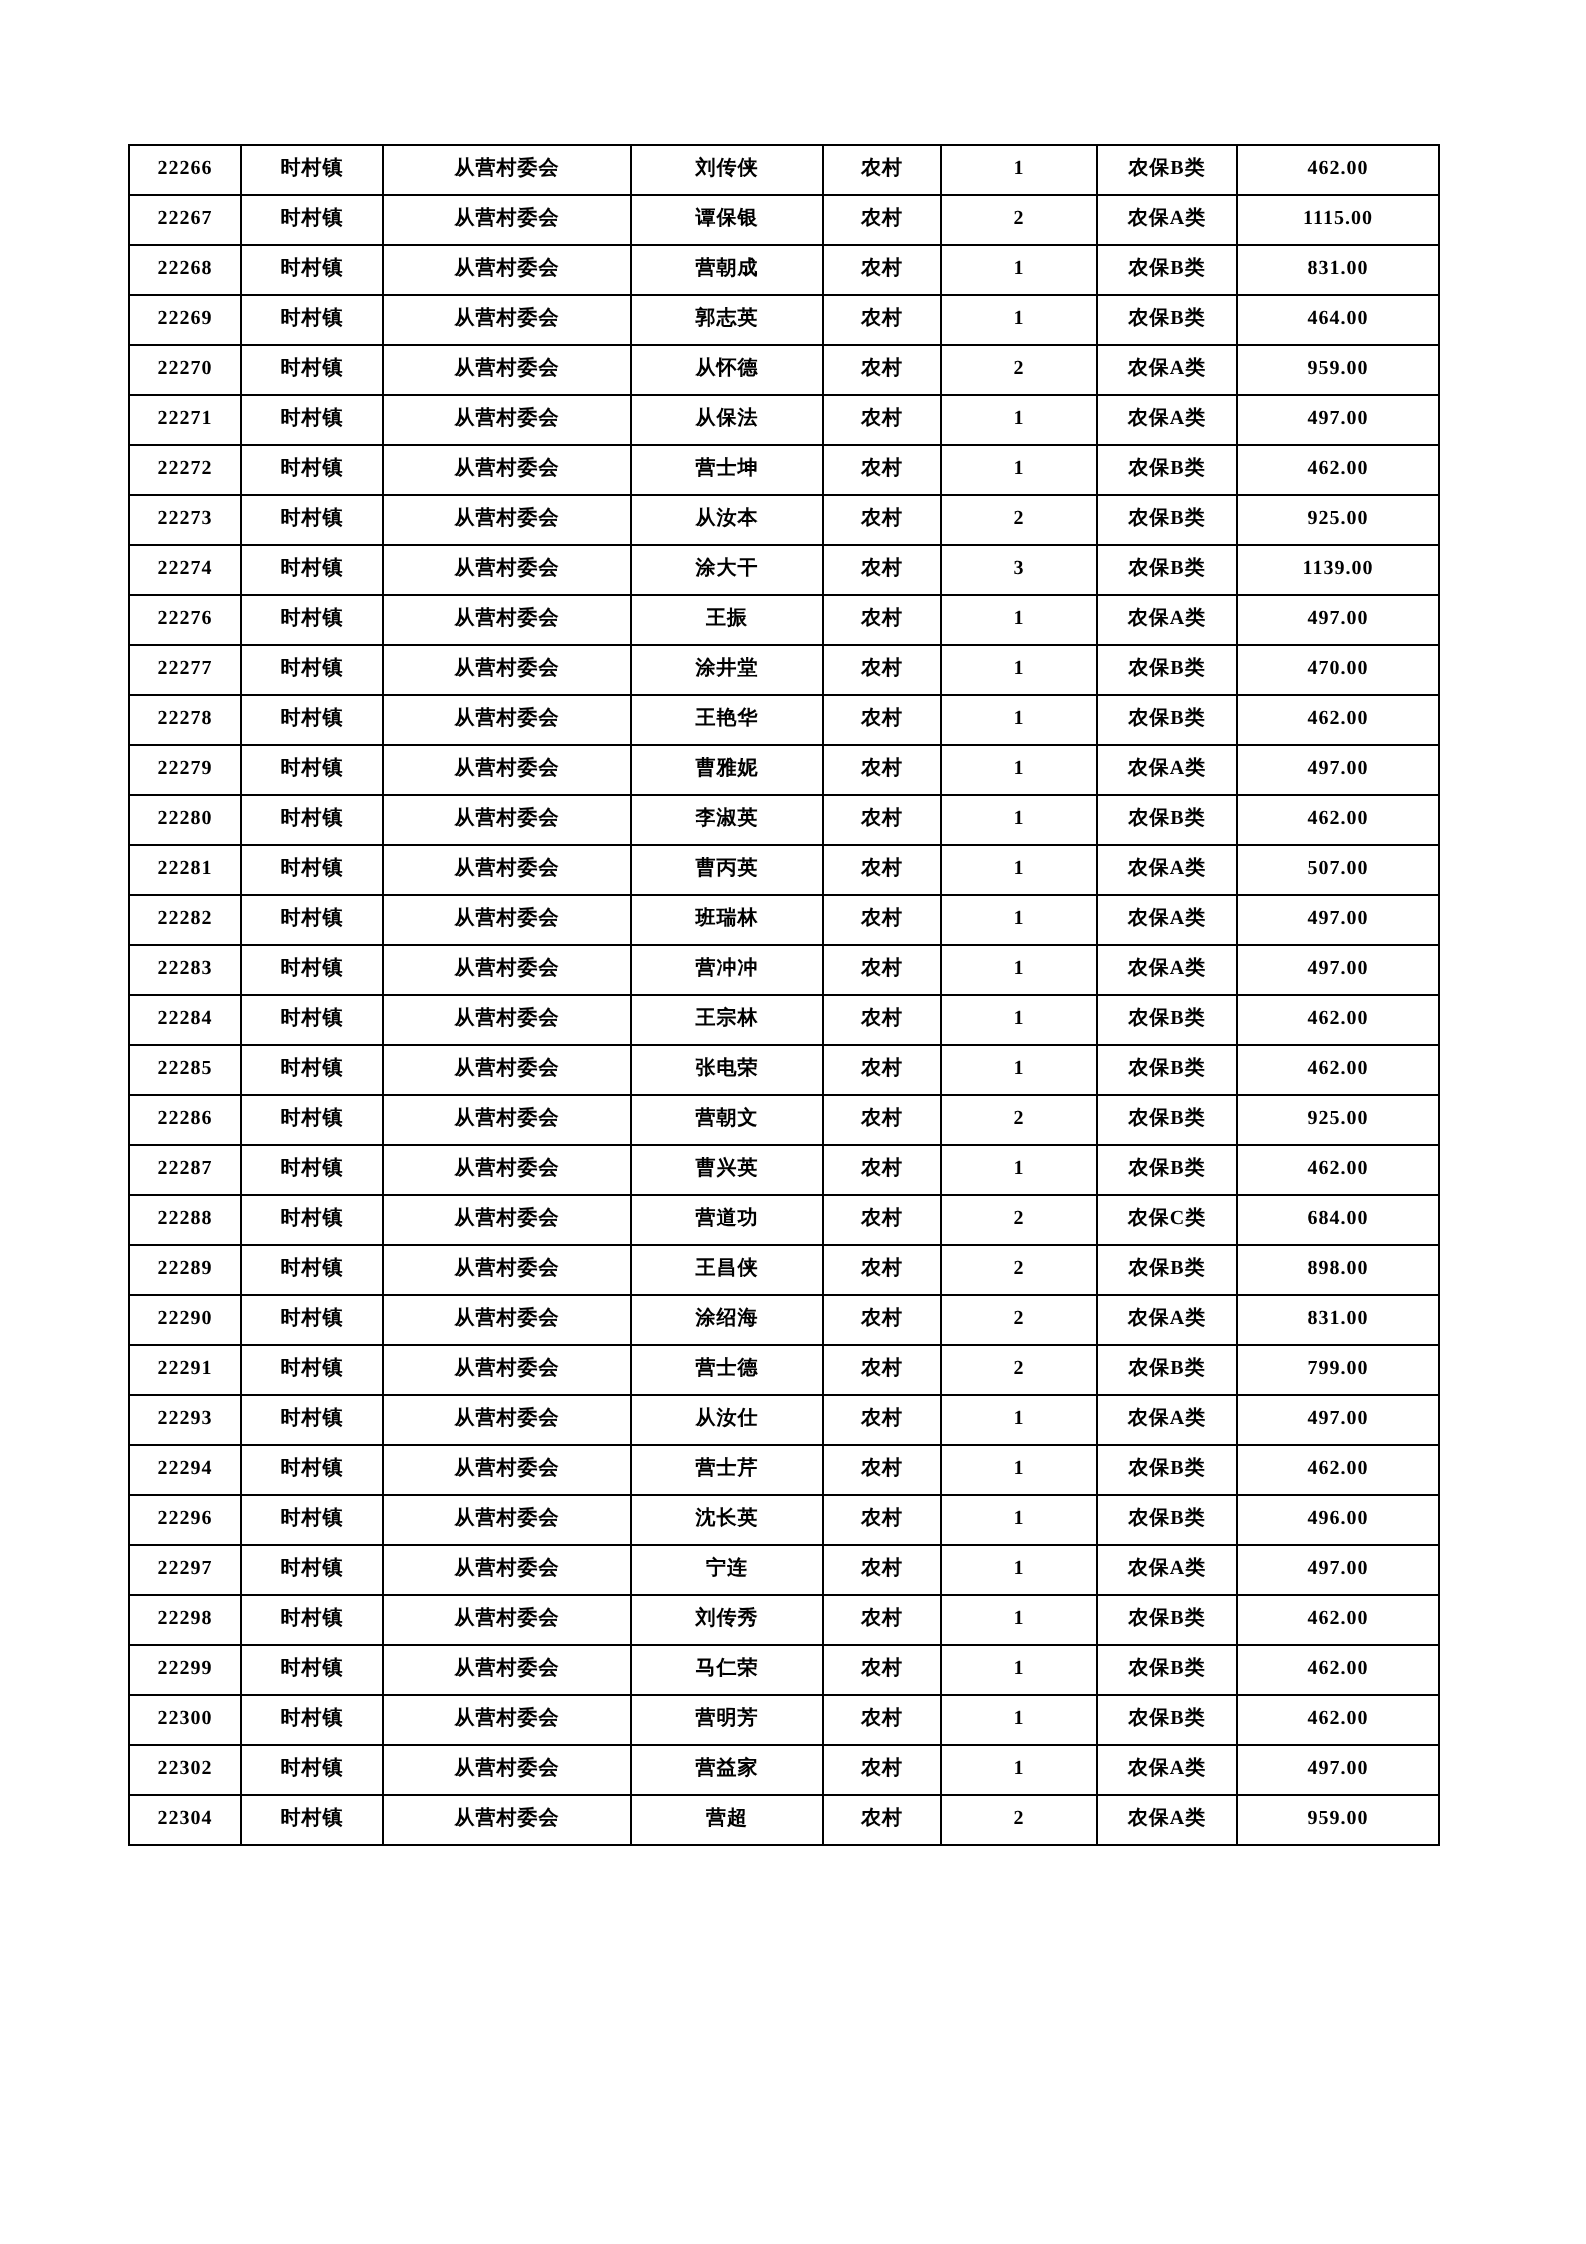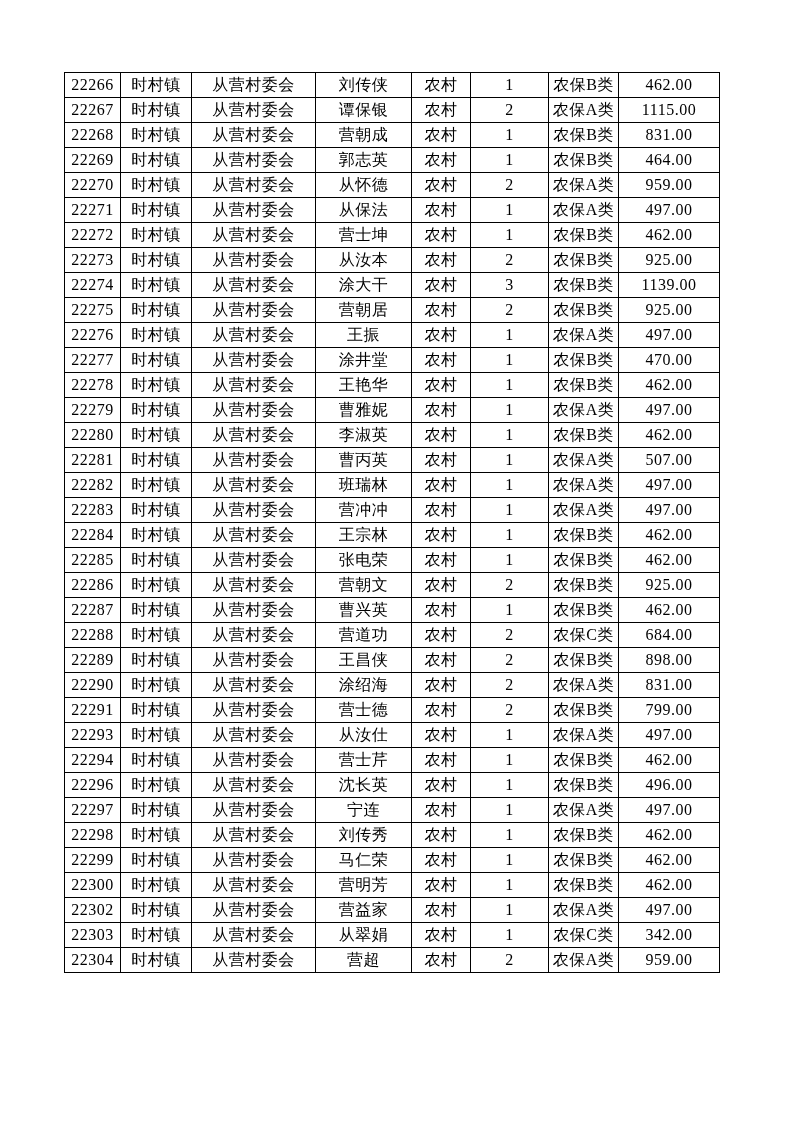--- a/index.html
+++ b/index.html
@@ -22,22 +22,23 @@
     height: 1122px;
     background: #ffffff;
     overflow: hidden;
   }
   table.data-table {
     position: absolute;
     left: 64px;
     top: 72px;
     border-collapse: collapse;
     table-layout: fixed;
-    font-size: 16px;
+    font-size: 10px;
     line-height: 1;
+    font-weight: bold;
   }
   table.data-table td {
     border: 1px solid #000000;
     height: 24px;
     padding: 0 2px;
     text-align: center;
     vertical-align: middle;
     white-space: nowrap;
     overflow: hidden;
     letter-spacing: 0.5px;
@@ -141,30 +142,20 @@
           <td class="col-id">22274</td>
           <td class="col-town">时村镇</td>
           <td class="col-village">从营村委会</td>
           <td class="col-name">涂大干</td>
           <td class="col-type">农村</td>
           <td class="col-count">3</td>
           <td class="col-category">农保B类</td>
           <td class="col-amount">1139.00</td>
         </tr>
         <tr>
-          <td class="col-id">22275</td>
-          <td class="col-town">时村镇</td>
-          <td class="col-village">从营村委会</td>
-          <td class="col-name">营朝居</td>
-          <td class="col-type">农村</td>
-          <td class="col-count">2</td>
-          <td class="col-category">农保B类</td>
-          <td class="col-amount">925.00</td>
-        </tr>
-        <tr>
           <td class="col-id">22276</td>
           <td class="col-town">时村镇</td>
           <td class="col-village">从营村委会</td>
           <td class="col-name">王振</td>
           <td class="col-type">农村</td>
           <td class="col-count">1</td>
           <td class="col-category">农保A类</td>
           <td class="col-amount">497.00</td>
         </tr>
         <tr>
@@ -389,30 +380,20 @@
         </tr>
         <tr>
           <td class="col-id">22302</td>
           <td class="col-town">时村镇</td>
           <td class="col-village">从营村委会</td>
           <td class="col-name">营益家</td>
           <td class="col-type">农村</td>
           <td class="col-count">1</td>
           <td class="col-category">农保A类</td>
           <td class="col-amount">497.00</td>
-        </tr>
-        <tr>
-          <td class="col-id">22303</td>
-          <td class="col-town">时村镇</td>
-          <td class="col-village">从营村委会</td>
-          <td class="col-name">从翠娟</td>
-          <td class="col-type">农村</td>
-          <td class="col-count">1</td>
-          <td class="col-category">农保C类</td>
-          <td class="col-amount">342.00</td>
         </tr>
         <tr>
           <td class="col-id">22304</td>
           <td class="col-town">时村镇</td>
           <td class="col-village">从营村委会</td>
           <td class="col-name">营超</td>
           <td class="col-type">农村</td>
           <td class="col-count">2</td>
           <td class="col-category">农保A类</td>
           <td class="col-amount">959.00</td>

